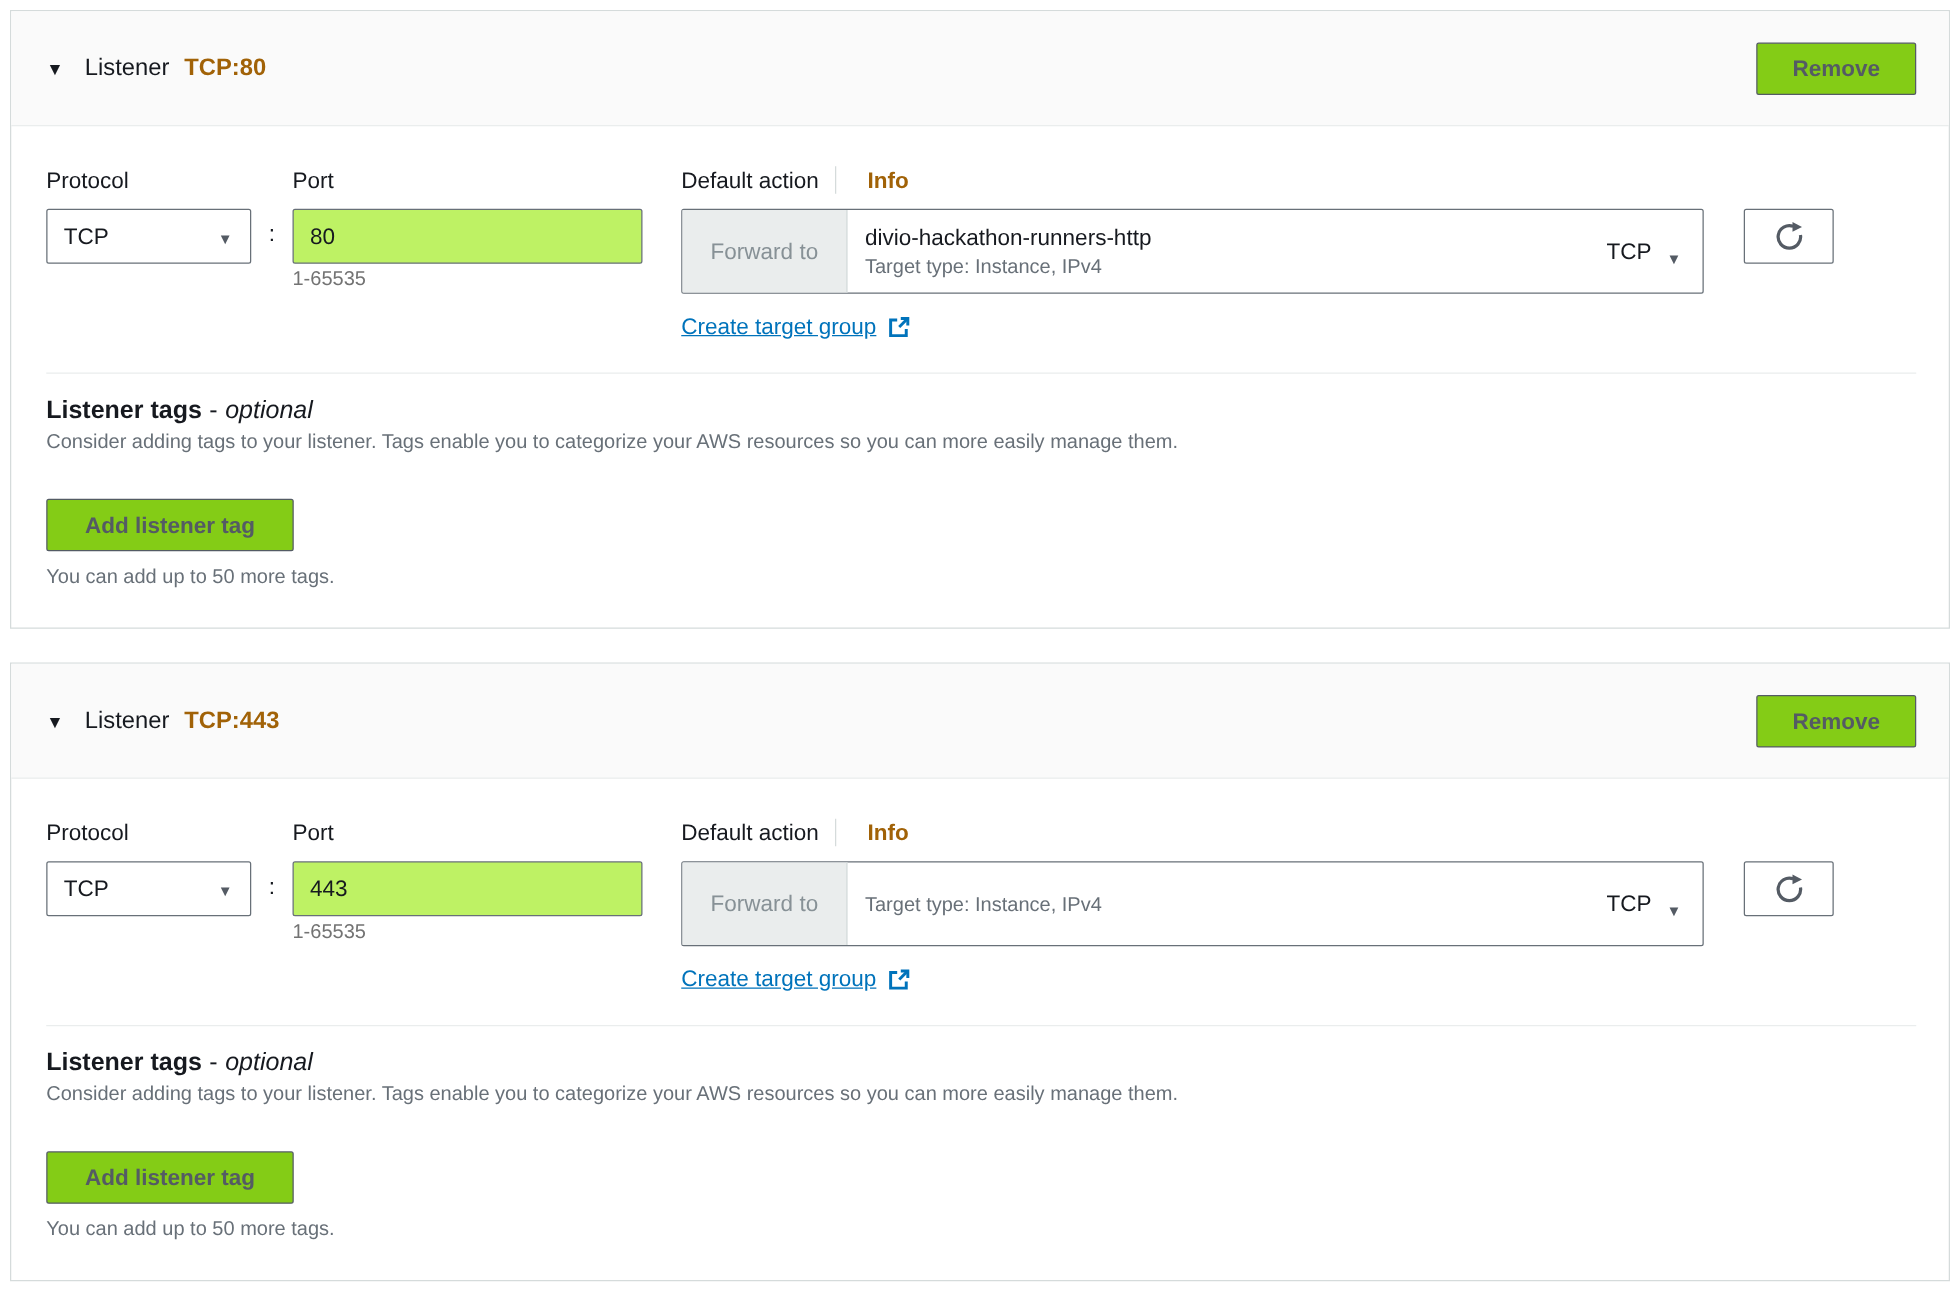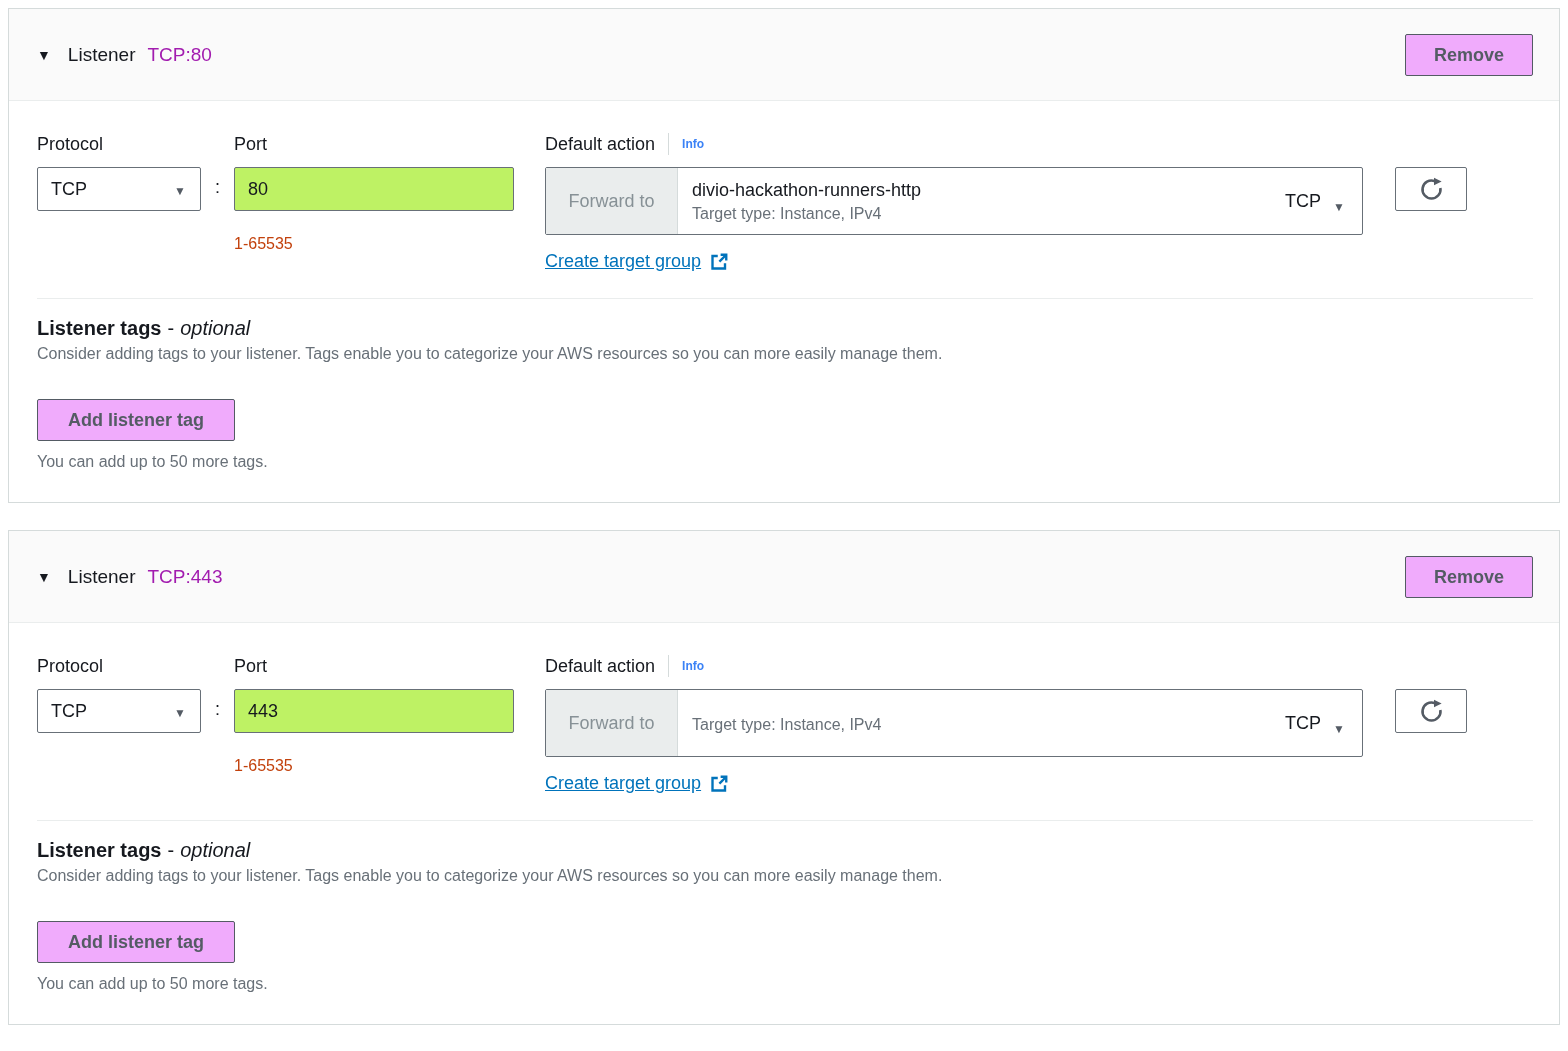--- a/index.html
+++ b/index.html
@@ -29,31 +29,31 @@
     border-bottom: 1px solid #eaeded;
   }
   .caret {
     font-size: 14px;
     color: #16191f;
     margin-right: 17px;
     line-height: 1;
     cursor: pointer;
   }
   .hdr-label { font-size: 19px; color: #16191f; margin-right: 12px; }
-  .hdr-title { font-size: 19px; font-weight: 400; color: #a21caf; }
+  .hdr-title { font-size: 19px; font-weight: 700; color: #a16207; }
 
   .btn {
     display: inline-block;
     padding: 10px 28px;
     font-family: "Liberation Sans", sans-serif;
     font-size: 18px;
     font-weight: 700;
     line-height: 20px;
     color: #545b64;
-    background: #f0abfc;
+    background: #84cc16;
     border: 1px solid #545b64;
     border-radius: 2px;
     cursor: pointer;
   }
   .remove-btn { margin-left: auto; }
 
   .card-body { padding: 33px 26px 30px 28px; }
 
   
   .form-row { display: flex; align-items: flex-start; }
@@ -94,36 +94,37 @@
     height: 44px;
     padding: 0 13px;
     border: 1px solid #687078;
     border-radius: 2px;
     font-family: "Liberation Sans", sans-serif;
     font-size: 18px;
     color: #16191f;
     background: #bef264;
   }
   .constraint {
-    margin-top: 24px;
+    margin-top: 4px;
     font-size: 16px;
-    color: #c2410c;
+    color: #737373;
     line-height: 18px;
   }
 
   .field-action { width: 818px; margin-left: 31px; }
   .label-row { display: flex; align-items: center; margin-bottom: 13px; height: 20px; }
   .label-row label { margin-bottom: 0; }
   .vdiv { width: 1px; height: 22px; background: #d5dbdb; margin: 0 13px; }
   .info-link {
-    font-size: 12px;
+    font-size: 18px;
     font-weight: 700;
-    color: #3b82f6;
+    color: #a16207;
     text-decoration: none;
     cursor: pointer;
+    margin-left: 12px;
   }
 
   .forward-select {
     display: flex;
     align-items: stretch;
     width: 100%;
     height: 68px;
     border: 1px solid #687078;
     border-radius: 2px;
     background: #ffffff;

